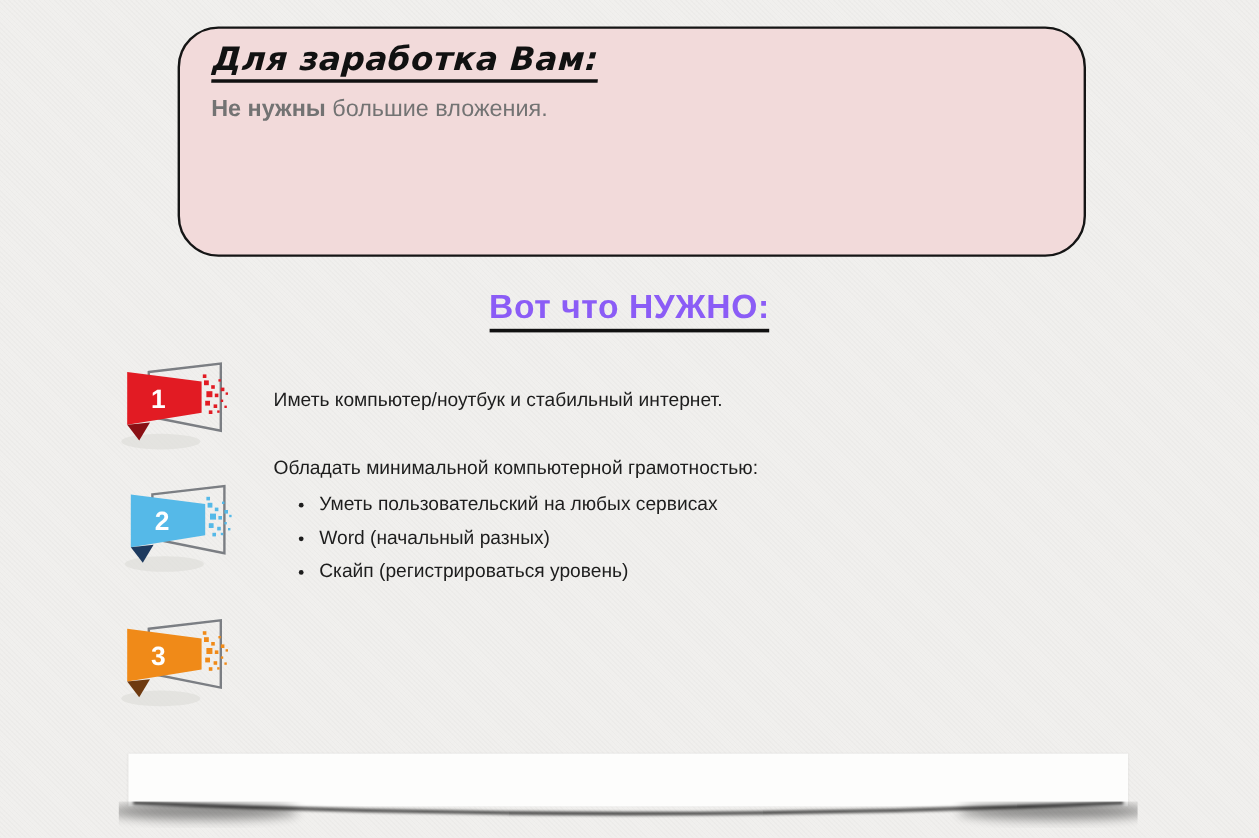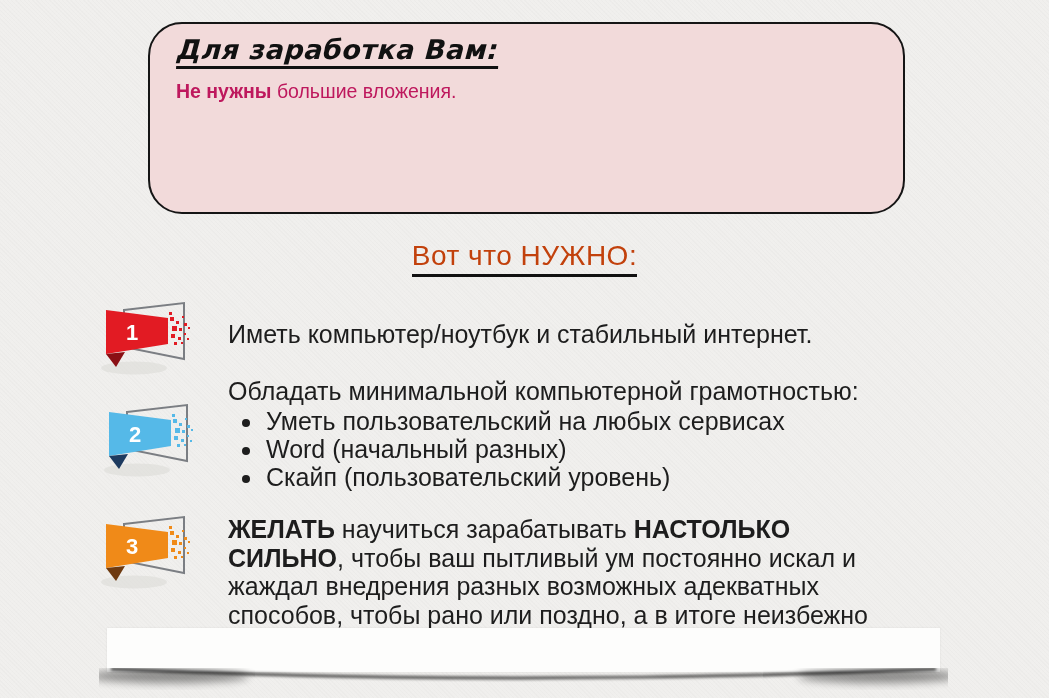--- a/index.html
+++ b/index.html
@@ -23,44 +23,44 @@
   .intro-title{
     display:inline-block;
     font-family:"DejaVu Sans",sans-serif;
     font-weight:bold;font-style:italic;
     font-size:27px;color:#111;
     letter-spacing:0.5px;
     border-bottom:3px solid #111;
     padding-bottom:1px;margin:2px 0 8px 0;
     transform:skewX(-4deg);transform-origin:left bottom;
   }
-  .intro-line{font-size:19.5px;line-height:29px;color:#be185d;white-space:nowrap;}
+  .intro-line{font-size:19.5px;line-height:29px;color:#737373;white-space:nowrap;}
   .intro-line b{font-weight:700;}
 
   
   .heading-wrap{position:absolute;left:0;top:240px;width:1049px;text-align:center;}
   .heading{
-    display:inline-block;font-size:28px;font-weight:400;color:#c2410c;
+    display:inline-block;font-size:28px;font-weight:700;color:#8b5cf6;
     border-bottom:3px solid #111;padding-bottom:2px;letter-spacing:0.5px;
   }
 
   
   .flag{position:absolute;width:102px;height:80px;}
   .flag-1{left:94px;top:297px;}
   .flag-2{left:97px;top:399px;}
   .flag-3{left:94px;top:511px;}
   .icon-shadow{fill:#dddddab0;}
   .icon-frame{fill:none;stroke:#7b7e83;stroke-width:2;}
   .icon-num{
     font-family:"Liberation Sans",sans-serif;font-weight:700;font-size:22px;
     fill:#ffffff;text-anchor:middle;
   }
 
   
-  .item-text{position:absolute;left:228px;color:#1d1d1d;font-size:25px;}
+  .item-text{position:absolute;left:228px;color:#1d1d1d;font-size:16px;}
   .item-text b{font-weight:700;}
   .t1{top:320px;line-height:28px;white-space:nowrap;}
   .t2{top:377px;line-height:28px;}
   .t2 ul{margin:2px 0 0 0;padding-left:36px;}
   .t2 li{margin:0 0 0 0;line-height:28px;padding-left:2px;}
   .t3{top:515px;width:678px;line-height:28.5px;}
 
   
   .paper-sheet{
     position:absolute;left:107px;top:628px;width:833px;height:44px;
@@ -155,25 +155,24 @@
     <text class="icon-num" x="38" y="43">3</text>
   </svg>
 
   <div class="item-text t1">Иметь компьютер/ноутбук и стабильный интернет.</div>
 
   <div class="item-text t2">
     <div>Обладать минимальной компьютерной грамотностью:</div>
     <ul>
       <li>Уметь пользовательский на любых сервисах</li>
       <li>Word (начальный разных)</li>
-      <li>Скайп (пользовательский уровень)</li>
+      <li>Скайп (регистрироваться уровень)</li>
     </ul>
   </div>
 
-  <div class="item-text t3"><b>ЖЕЛАТЬ</b><span> научиться зарабатывать </span><b>НАСТОЛЬКО СИЛЬНО</b><span>, чтобы ваш пытливый ум постоянно искал и жаждал внедрения разных возможных адекватных способов, чтобы рано или поздно, а в итоге неизбежно достичь цели!</span></div>
 
   <div class="paper-sheet"></div>
   <svg class="paper-shadow" viewBox="0 0 849 30">
     <defs>
       <filter id="b1" x="-50%" y="-50%" width="200%" height="200%">
           <feGaussianBlur stdDeviation="1.4"></feGaussianBlur>
         </filter>
       <filter id="b2" x="-50%" y="-50%" width="200%" height="200%">
           <feGaussianBlur stdDeviation="4.5"></feGaussianBlur>
         </filter>

